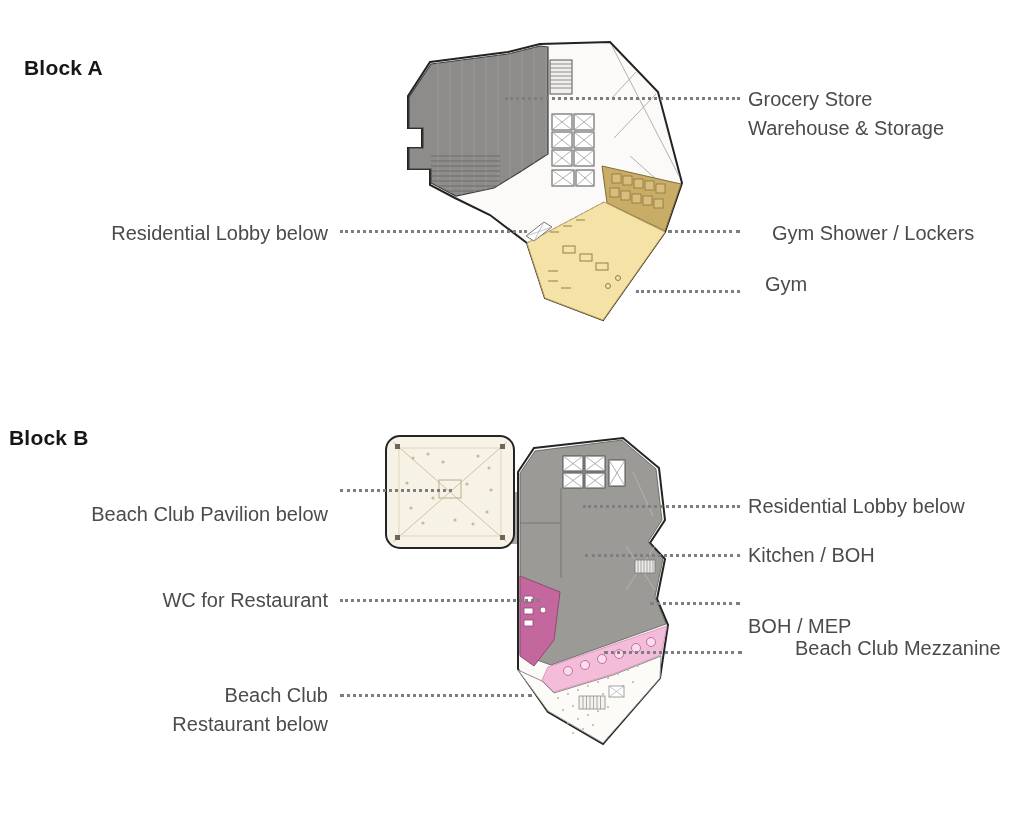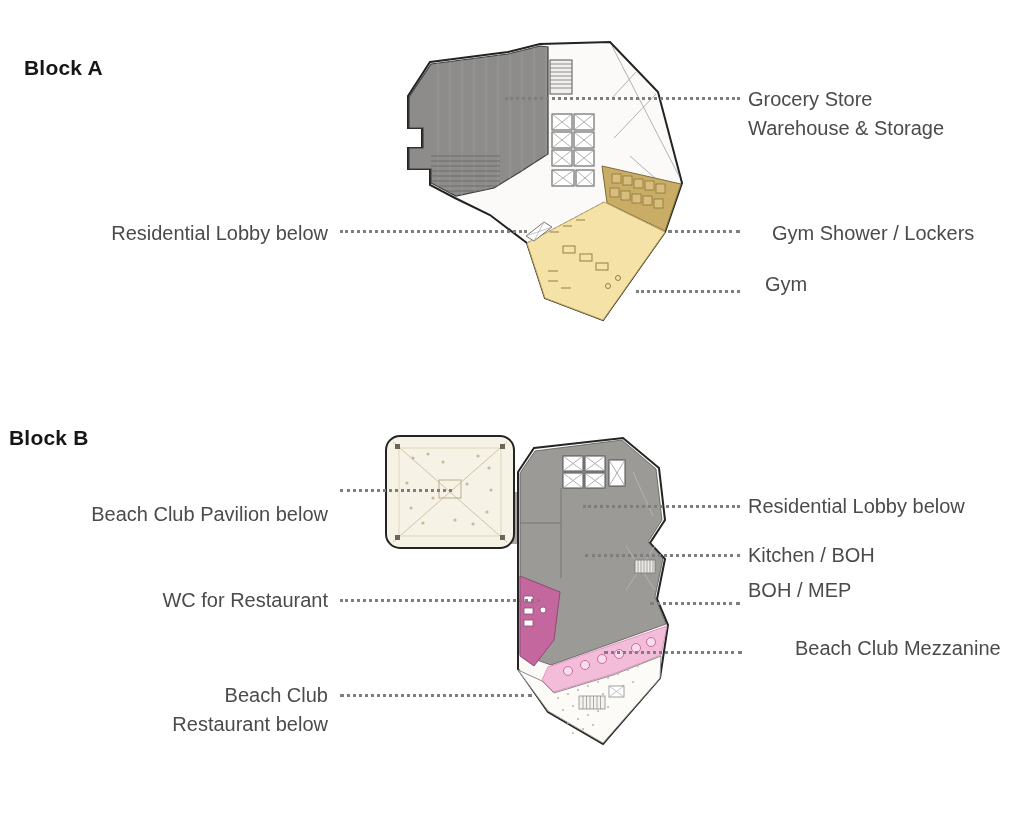--- a/index.html
+++ b/index.html
@@ -246,20 +246,20 @@
 <div class="leader" style="left:583px; top:505px; width:157px;"></div>
 <div class="label" style="left:748px; top:492px;">Residential Lobby below</div>
 
 <div class="leader" style="left:585px; top:554px; width:155px;"></div>
 <div class="label" style="left:748px; top:541px;">Kitchen / BOH</div>
 
 <div class="leader" style="left:340px; top:599px; width:200px;"></div>
 <div class="label right-align" style="left:40px; top:586px; width:288px;">WC for Restaurant</div>
 
 <div class="leader" style="left:650px; top:602px; width:90px;"></div>
-<div class="label" style="left:748px; top:576px;">BOH / MEP</div>
+<div class="label" style="left:748px; top:612px;">BOH / MEP</div>
 
 <div class="leader" style="left:604px; top:651px; width:138px;"></div>
 <div class="label" style="left:748px; top:634px;margin-left:47px;">Beach Club Mezzanine</div>
 
 <div class="leader" style="left:340px; top:694px; width:192px;"></div>
 <div class="label right-align" style="left:40px; top:681px; width:288px;">Beach Club
 Restaurant below</div>
 
 </body></html>

